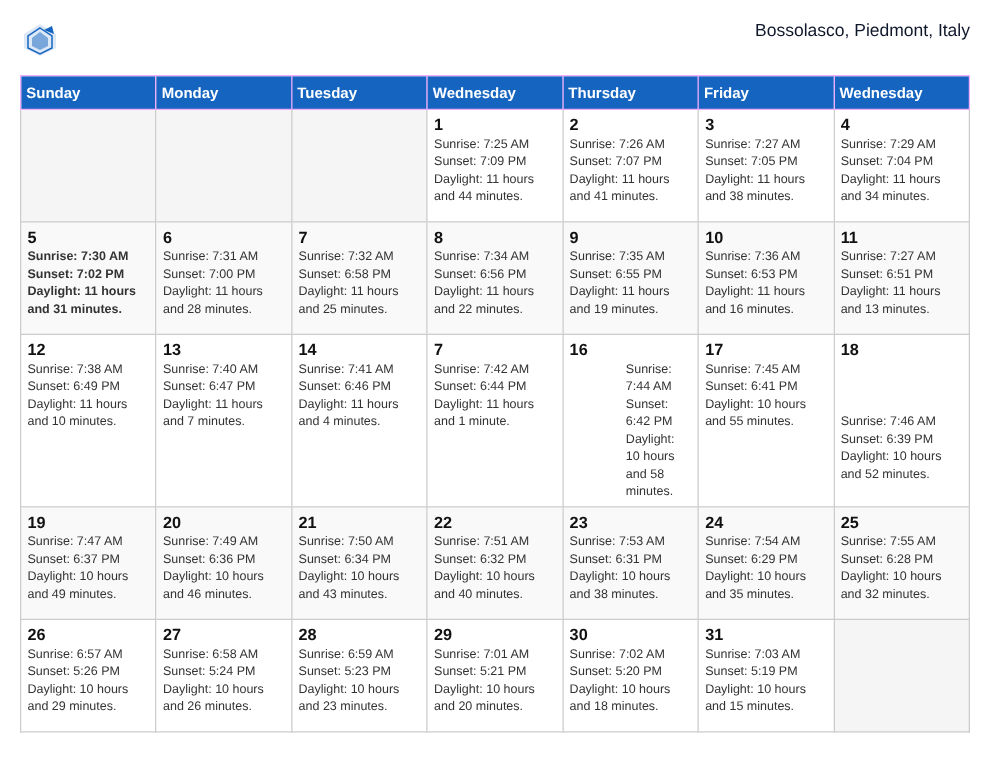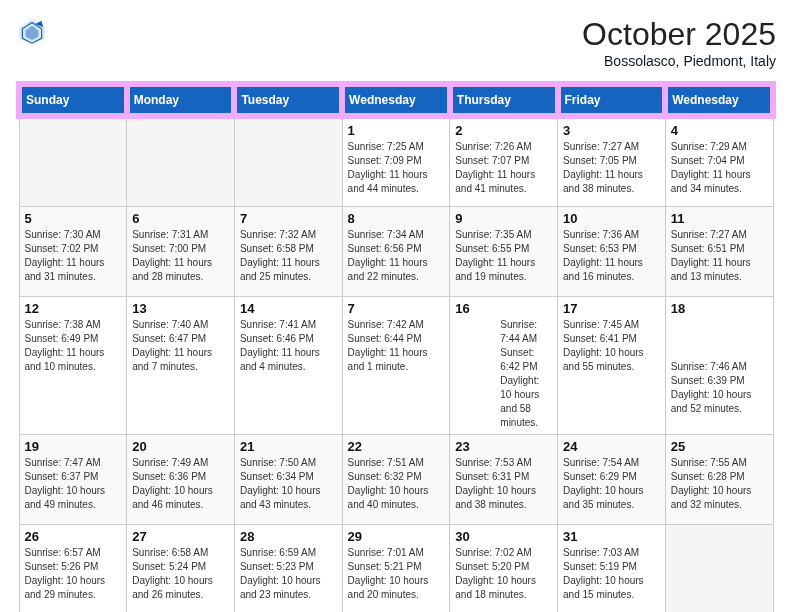--- a/index.html
+++ b/index.html
@@ -59,21 +59,21 @@
     }
     thead tr {
       background-color: #1565c0;
       color: #fff;
     }
     thead th {
       padding: 6px 4px;
       font-size: 12px;
       font-weight: bold;
       text-align: left;
-      border: 6px solid #f0abfc;
+      border: 1px solid #f0abfc;
     }
     tbody td {
       vertical-align: top;
       border: 1px solid #ccc;
       padding: 4px 5px;
       font-size: 10px;
       color: #333;
       height: 90px;
     }
     .day-num {
@@ -104,21 +104,20 @@
 <div class="header">
   <div class="logo">
     <svg class="logo-icon" viewBox="0 0 40 40">
       <polygon points="20,4 36,14 36,28 20,36 4,28 4,14" fill="#1565c0" opacity="0.15"></polygon>
       <polygon points="20,8 32,16 32,28 20,34 8,28 8,16" fill="none" stroke="#1565c0" stroke-width="1.5"></polygon>
       <polygon points="20,12 28,18 28,26 20,30 12,26 12,18" fill="#1565c0" opacity="0.5"></polygon>
       <path d="M24 10 L32 6 L34 14 Z" fill="#1565c0"></path>
     </svg>
   </div>
   <div class="title-block">
-    <div class="month-title">October 2025</div>
     <div class="location">Bossolasco, Piedmont, Italy</div>
   </div>
 </div>
 
 <table>
   <thead>
     <tr>
     <th>Sunday</th>
         <th>Monday</th>
         <th>Tuesday</th>
@@ -154,21 +153,21 @@
         <td>
           <span class="day-num">4</span>
           <div class="day-info" style="white-space: pre-line;">Sunrise: 7:29 AM
 Sunset: 7:04 PM
 Daylight: 11 hours and 34 minutes.</div>
         </td>
       </tr>
       <tr>
         <td>
           <span class="day-num">5</span>
-          <div class="day-info" style="white-space: pre-line;">Sunrise: 7:30 AM
+          <div class="day-info" style="white-space: pre-line; font-weight: bold;">Sunrise: 7:30 AM
 Sunset: 7:02 PM
 Daylight: 11 hours and 31 minutes.</div>
         </td>
         <td>
           <span class="day-num">6</span>
           <div class="day-info" style="white-space: pre-line;">Sunrise: 7:31 AM
 Sunset: 7:00 PM
 Daylight: 11 hours and 28 minutes.</div>
         </td>
         <td>

